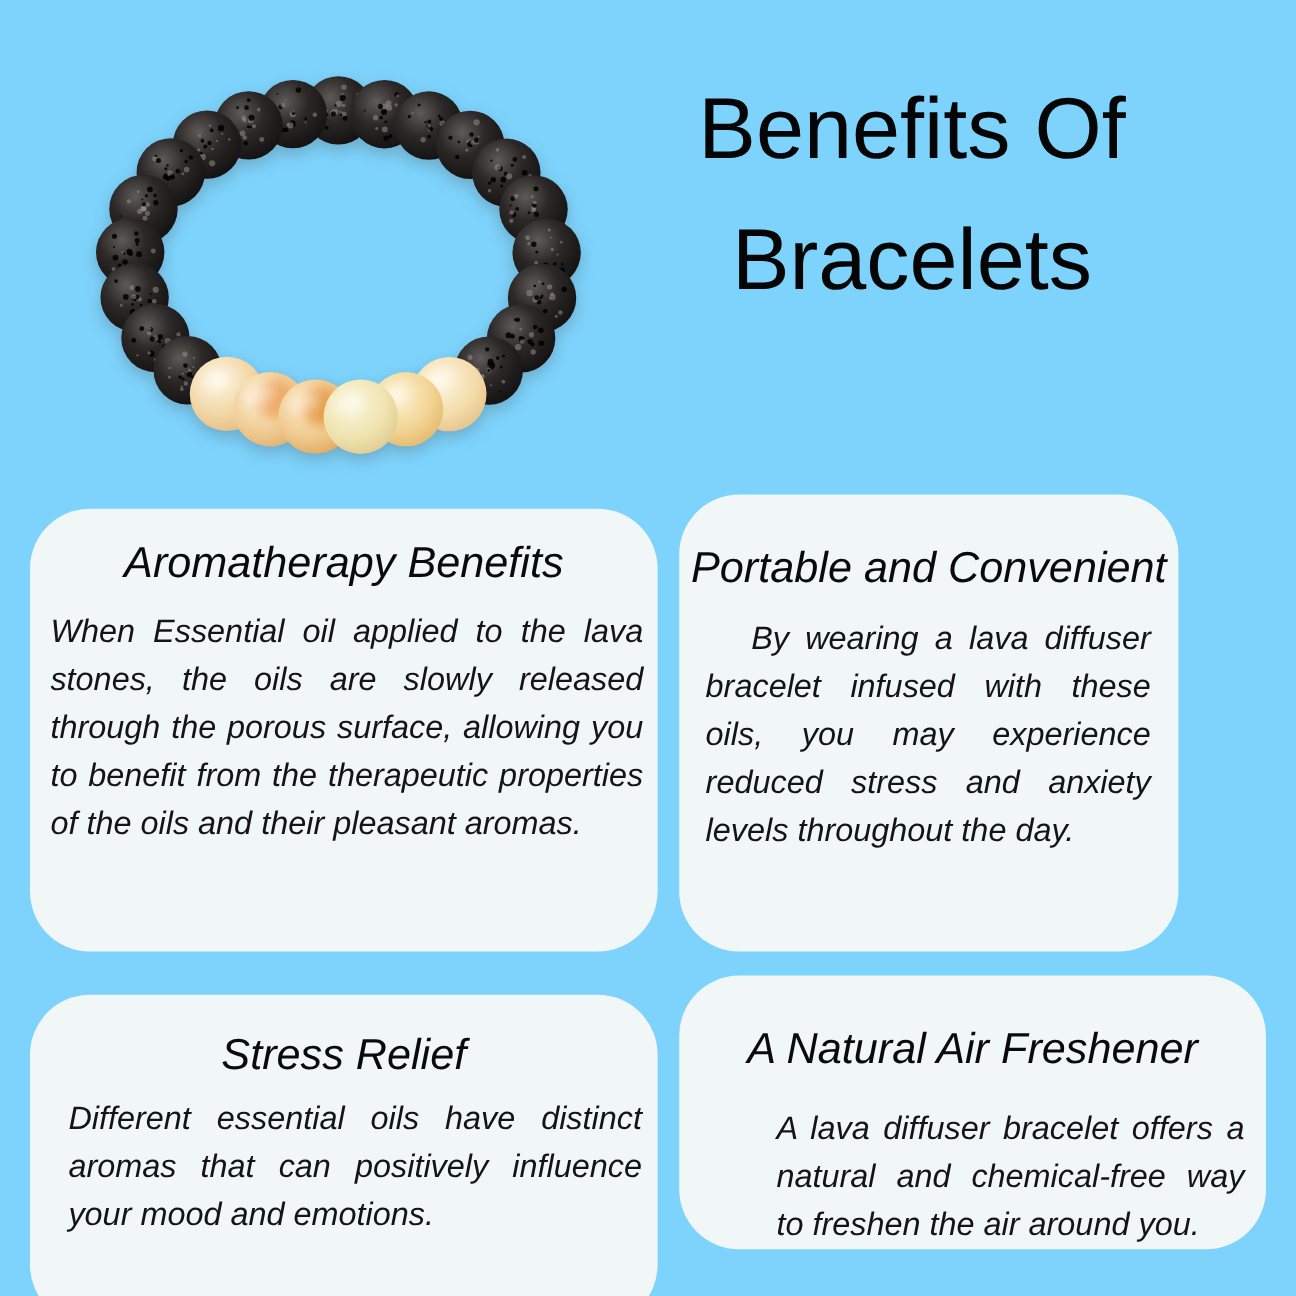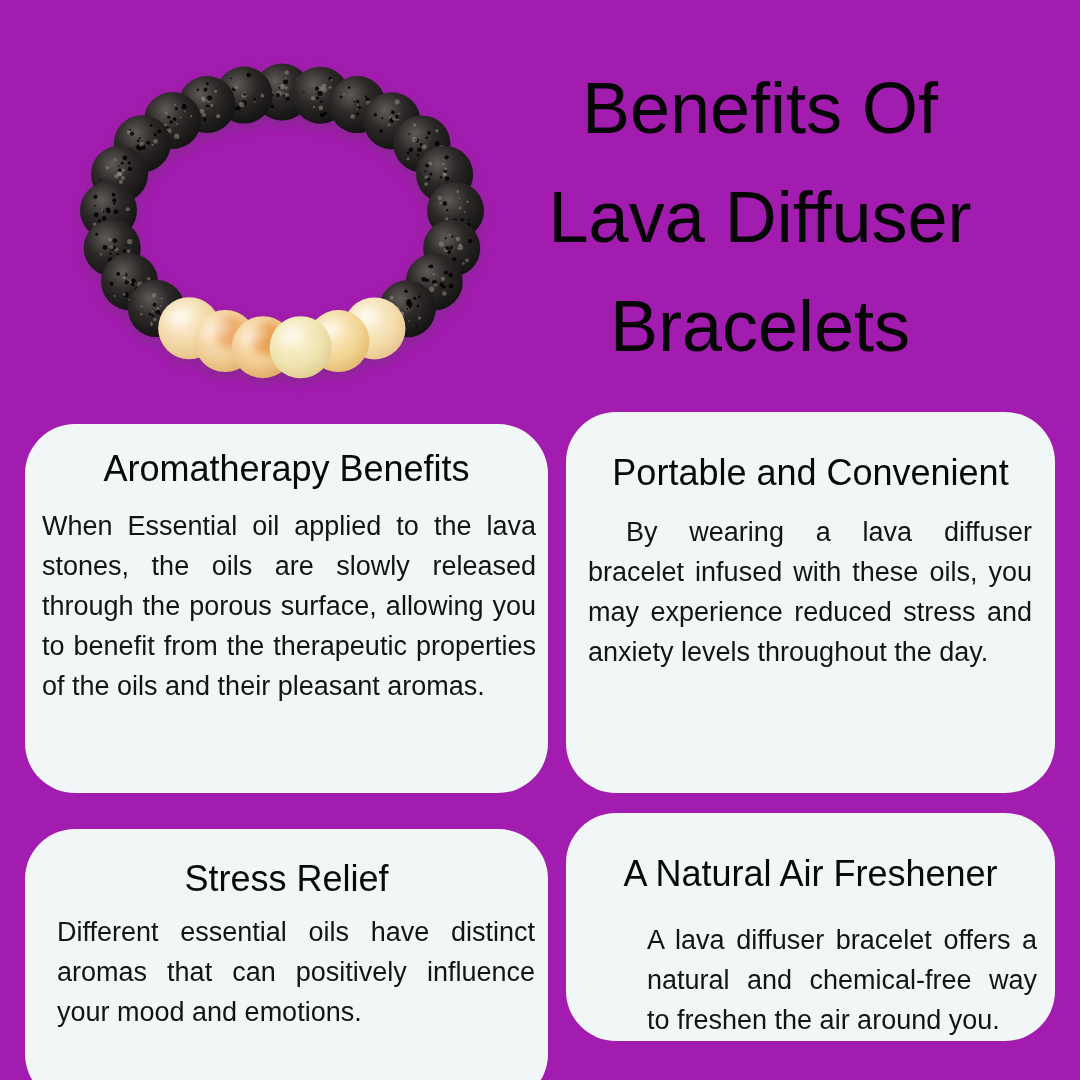--- a/index.html
+++ b/index.html
@@ -1,51 +1,51 @@
 <!DOCTYPE html>
 <html><head>
 <meta charset="utf-8">
 <style>
   html,body{margin:0;padding:0;}
   body{
     width:1080px;height:1080px;background:#ffffff;
     font-family:"Liberation Sans","DejaVu Sans",sans-serif;
     position:relative;overflow:hidden;
   }
-  .stage{position:absolute;inset:0;width:1080px;height:1080px;background:#a21caf;}
+  .stage{position:absolute;inset:0;width:1080px;height:1080px;background:#7dd3fc;}
 
   
   .bracelet{position:absolute;left:40px;top:28px;width:480px;height:372px;}
 
   
   .main-title{
     position:absolute;left:495px;top:54px;width:530px;
     text-align:center;color:#050505;
     font-size:72px;line-height:109px;font-weight:400;
   }
   .main-title span{display:block;}
 
   
   .card{
     position:absolute;background:#f1f7f7;border-radius:50px;
-    color:#0d0d0d;box-sizing:border-box;
+    color:#0d0d0d;box-sizing:border-box;font-style:italic;
   }
   .card-title{
     text-align:center;font-size:36px;font-weight:400;color:#0a0a0a;
     margin:0;
   }
   .card-body{
     text-align:justify;font-size:27px;line-height:40px;color:#141414;
     margin:0;
   }
   #card-aromatherapy{left:25px;top:424px;width:523px;height:369px;}
   #card-aromatherapy .card-title{padding-top:24px;}
   #card-aromatherapy .card-body{margin:16px 12px 0 17px;}
 
-  #card-portable{left:566px;top:412px;width:489px;height:381px;}
+  #card-portable{left:566px;top:412px;width:416px;height:381px;}
   #card-portable .card-title{padding-top:40px;}
   #card-portable .card-body{margin:18px 23px 0 22px;text-indent:38px;}
 
   #card-stress{left:25px;top:829px;width:523px;height:275px;}
   #card-stress .card-title{padding-top:29px;}
   #card-stress .card-body{margin:12px 13px 0 32px;}
 
   #card-freshener{left:566px;top:813px;width:489px;height:228px;}
   #card-freshener .card-title{padding-top:40px;}
   #card-freshener .card-body{margin:25px 18px 0 81px;}
@@ -470,21 +470,20 @@
         <circle cx="222.90622987015817" cy="319.227002298263" r="31" fill="url(#gCream2)"></circle>
         <circle cx="227.55622987015818" cy="310.547002298263" r="16.12" fill="#e07f1f" opacity="0.65" filter="url(#soft)"></circle>
         <ellipse cx="213.60622987015816" cy="307.44700229826304" rx="13.02" ry="8.06" fill="#ffffff" opacity="0.45" filter="url(#soft)" transform="rotate(-18 213.60622987015816 307.44700229826304)"></ellipse>
         <circle cx="260.64092525061403" cy="319.2633385770375" r="31" fill="url(#gCream3)"></circle>
         <ellipse cx="251.34092525061402" cy="307.4833385770375" rx="13.02" ry="8.06" fill="#ffffff" opacity="0.45" filter="url(#soft)" transform="rotate(-18 251.34092525061402 307.4833385770375)"></ellipse>
       </g>
     </svg>
 
   <div class="main-title">
     <span>Benefits Of</span>
-    <span>Lava Diffuser</span>
     <span>Bracelets</span>
   </div>
 
   <div class="card" id="card-aromatherapy">
     <h2 class="card-title">Aromatherapy Benefits</h2>
     <p class="card-body">When Essential oil applied to the lava stones, the oils are slowly released through the porous surface, allowing you to benefit from the therapeutic properties of the oils and their pleasant aromas.</p>
   </div>
 
   <div class="card" id="card-portable">
     <h2 class="card-title">Portable and Convenient</h2>

